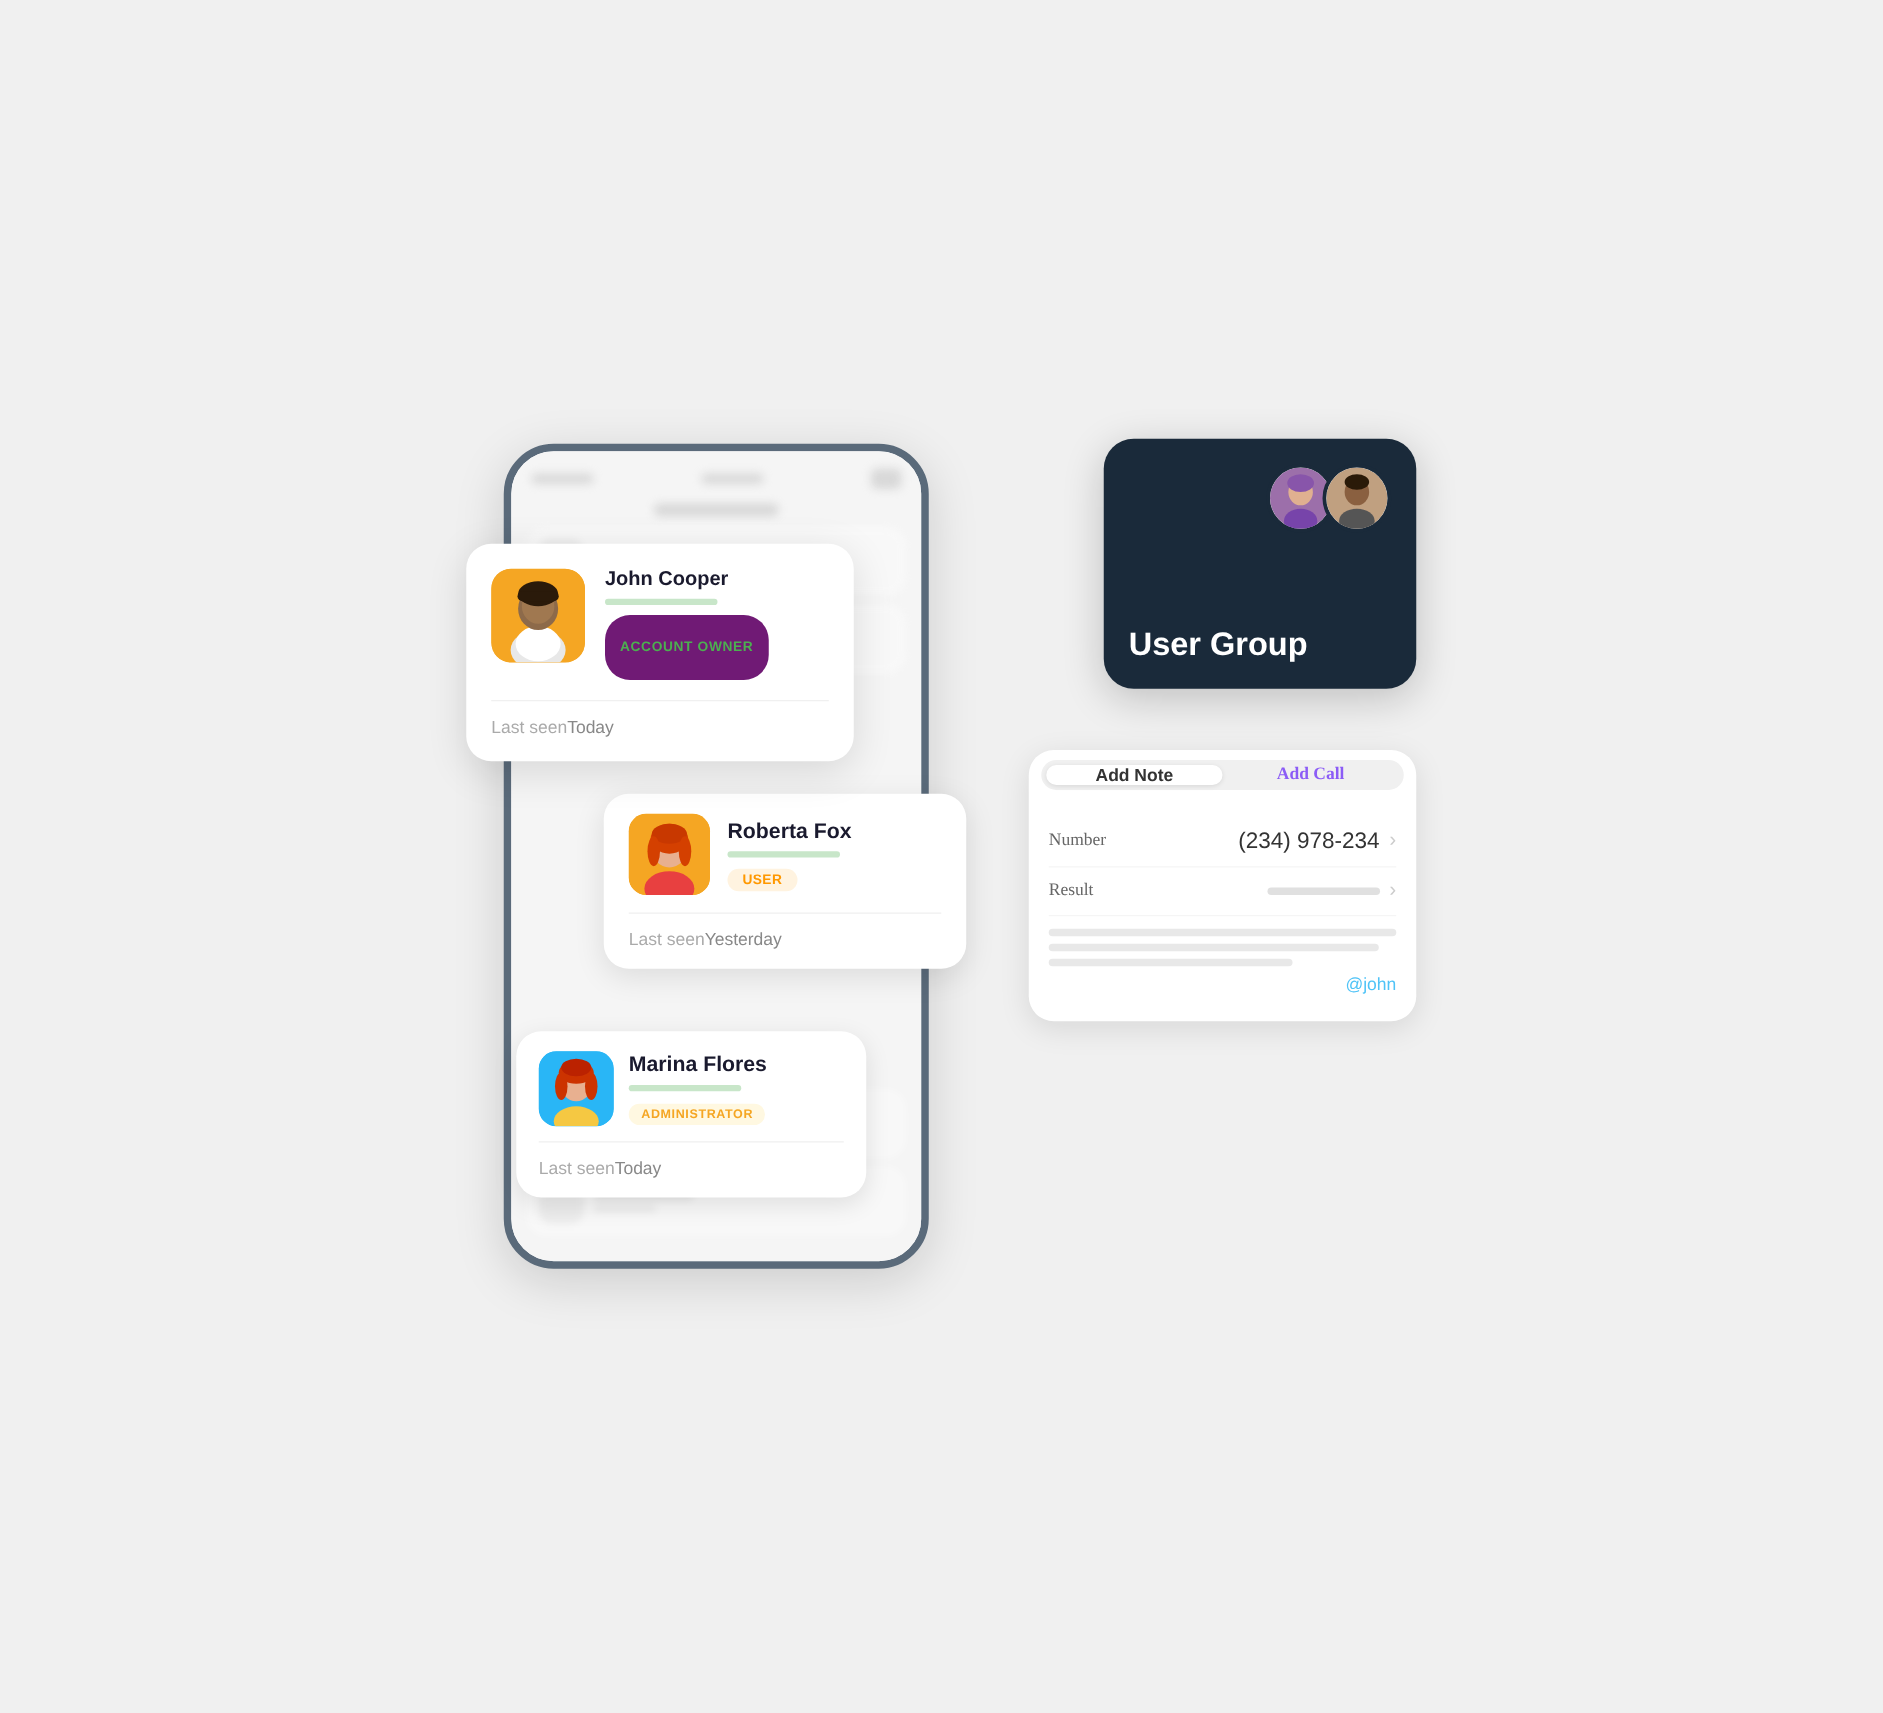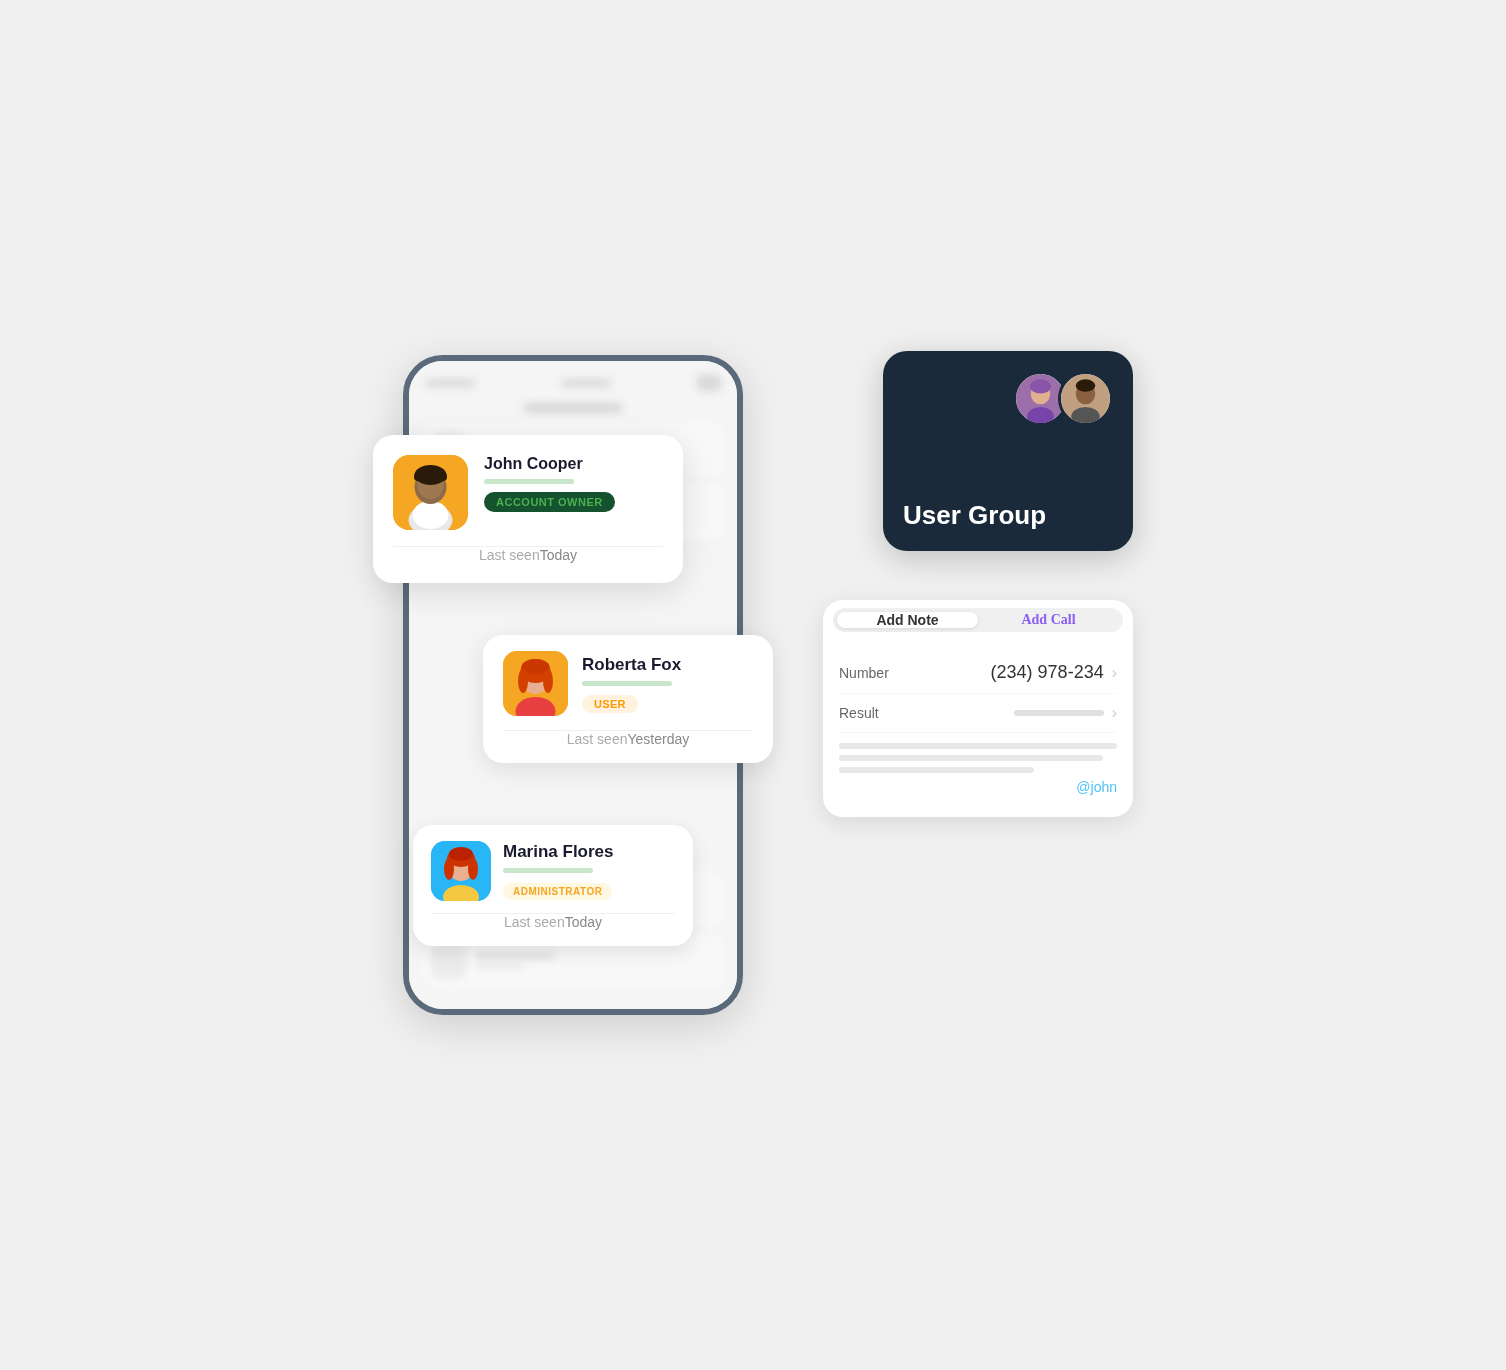--- a/index.html
+++ b/index.html
@@ -175,25 +175,25 @@
     .card-role-bar {
       width: 90px;
       height: 5px;
       background: #c8e6c9;
       border-radius: 3px;
       margin-bottom: 8px;
     }
 
     .badge-account-owner {
       display: inline-block;
-      background: #14532d;
+      background: #701a75;
       color: #4caf50;
       font-size: 11px;
       font-weight: 700;
-      padding: 4px 12px;
+      padding: 20px 12px;
       border-radius: 20px;
       letter-spacing: 0.5px;
     }
 
     .badge-user {
       display: inline-block;
       background: #fff3e0;
       color: #ff9800;
       font-size: 11px;
       font-weight: 600;
@@ -208,22 +208,23 @@
       color: #f5a623;
       font-size: 10px;
       font-weight: 700;
       padding: 3px 10px;
       border-radius: 20px;
       letter-spacing: 0.5px;
     }
 
     .card-footer {
       display: flex;
-      justify-content: center;
+      justify-content: flex-start;
       align-items: center;
+      padding-top: 12px;
       border-top: 1px solid #f0f0f0;
     }
 
     .card-last-seen {
       font-size: 14px;
       color: #aaa;
     }
 
     .card-last-seen-time {
       font-size: 14px;
@@ -359,20 +360,21 @@
       border-bottom: 1px solid #f5f5f5;
     }
 
     .call-row:last-of-type {
       border-bottom: none;
     }
 
     .call-label {
       font-size: 14px;
       color: #666;
+      font-family: Liberation Serif, serif;
     }
 
     .call-value {
       font-size: 18px;
       color: #333;
       font-weight: 500;
     }
 
     .call-chevron {
       color: #ccc;

